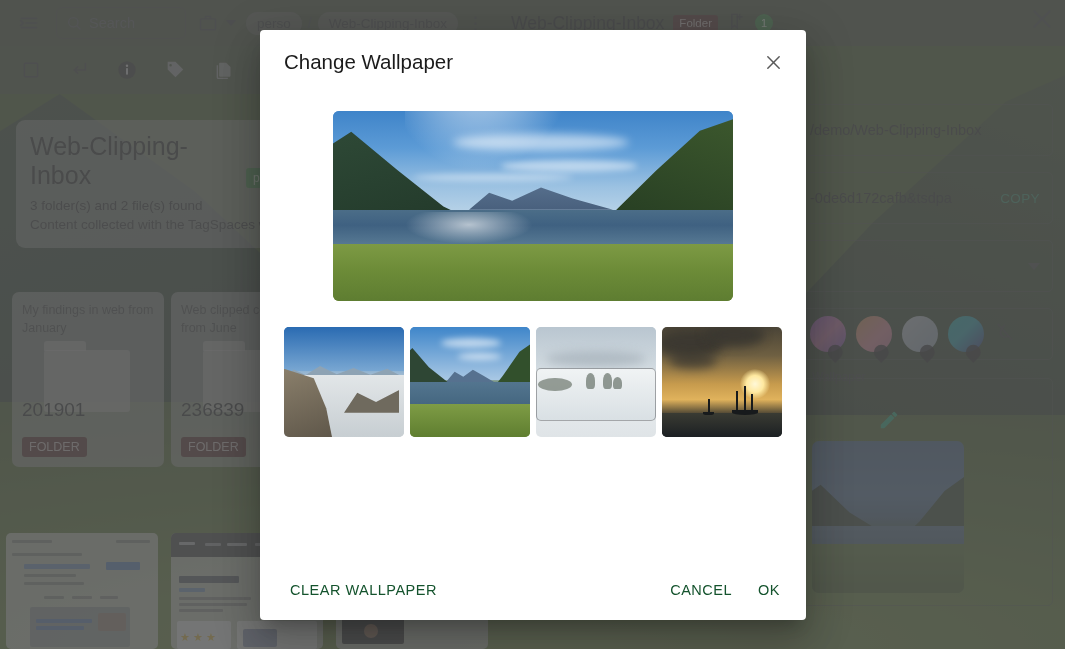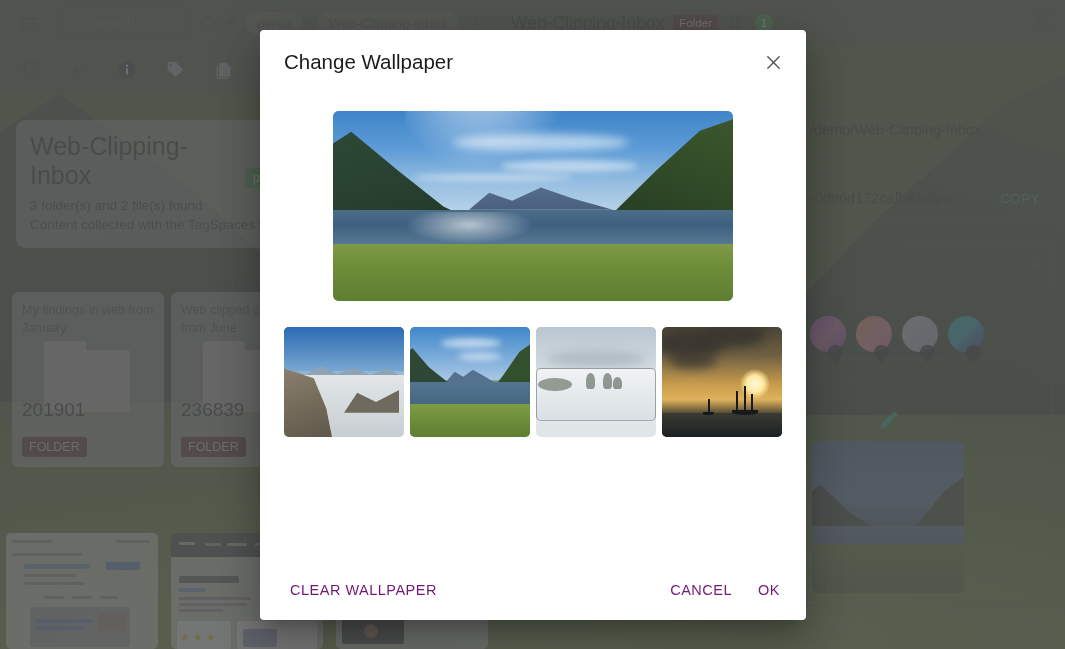--- a/index.html
+++ b/index.html
@@ -271,21 +271,21 @@
   .t4 .sea{position:absolute;left:0;right:0;bottom:0;height:22%;background:linear-gradient(180deg,#3a3b33,#1c2023);}
   .t4 .boat{position:absolute;bottom:20%;background:#171a1c;}
   .t4 .mast{position:absolute;width:2px;background:#171a1c;}
 
   .dlg-actions {
     display:flex; align-items:center; justify-content:space-between;
     padding:8px 16px 14px 20px;
   }
   .txt-btn {
     background:none; border:none; cursor:pointer; font-family:inherit;
-    color:#701a75; font-size:14.5px; letter-spacing:.5px; padding:8px 10px;
+    color:#14532d; font-size:14.5px; letter-spacing:.5px; padding:8px 10px;
   }
   .right-actions { display:flex; gap:6px; }
 </style>
 </head>
 <body>
 
 <div id="app-bg">
   <div class="wallpaper">
     <div class="wp-mtn-left"></div>
     <div class="wp-mtn-right"></div>

